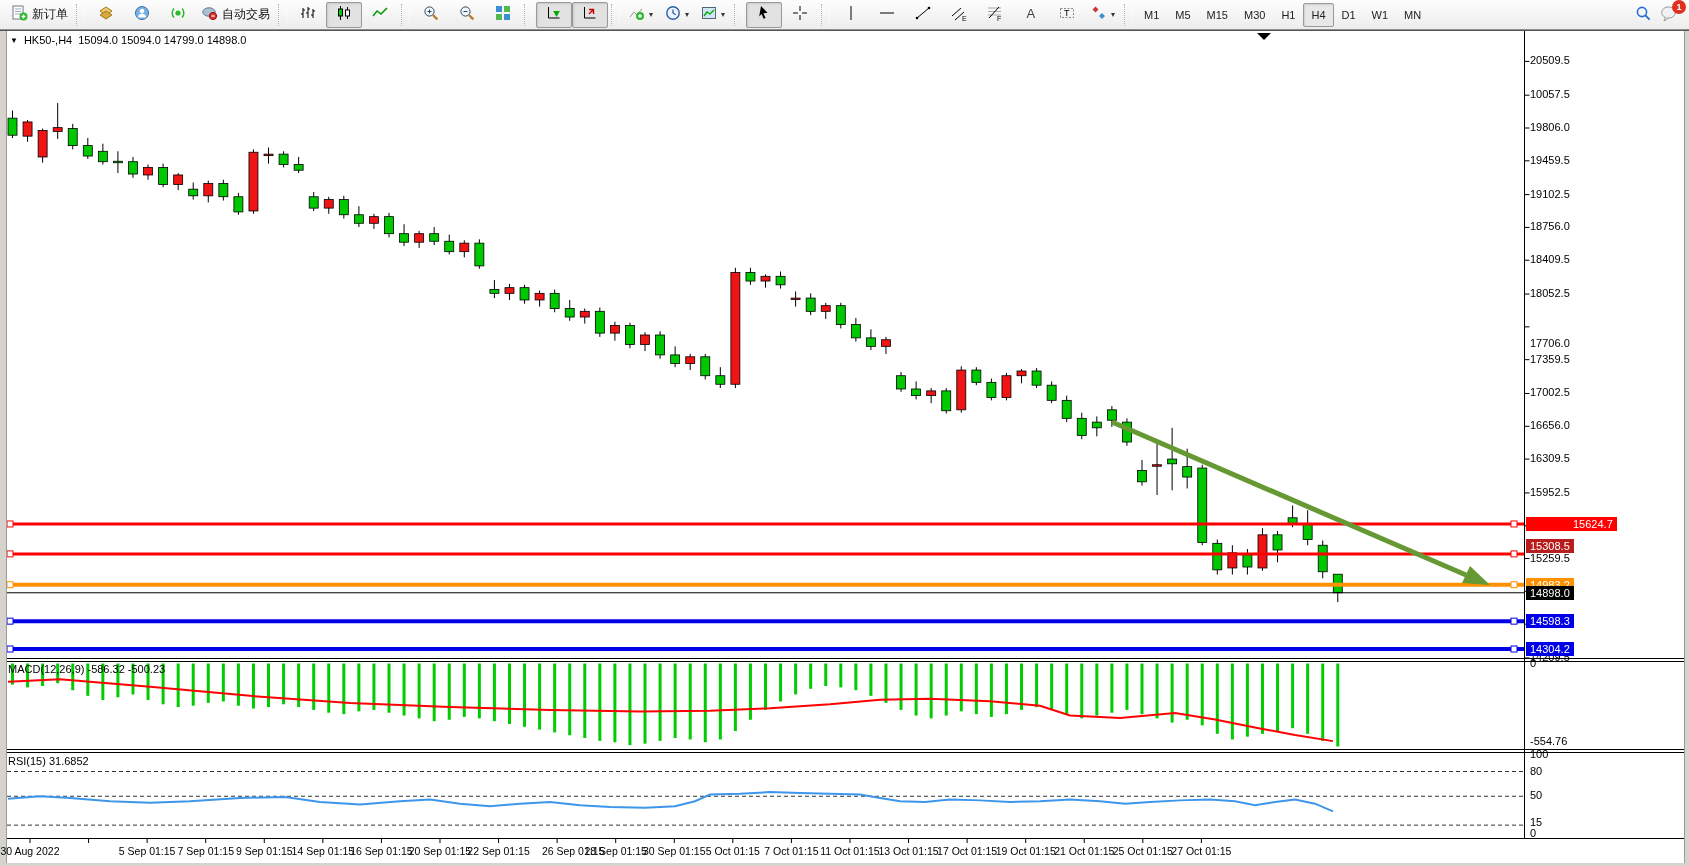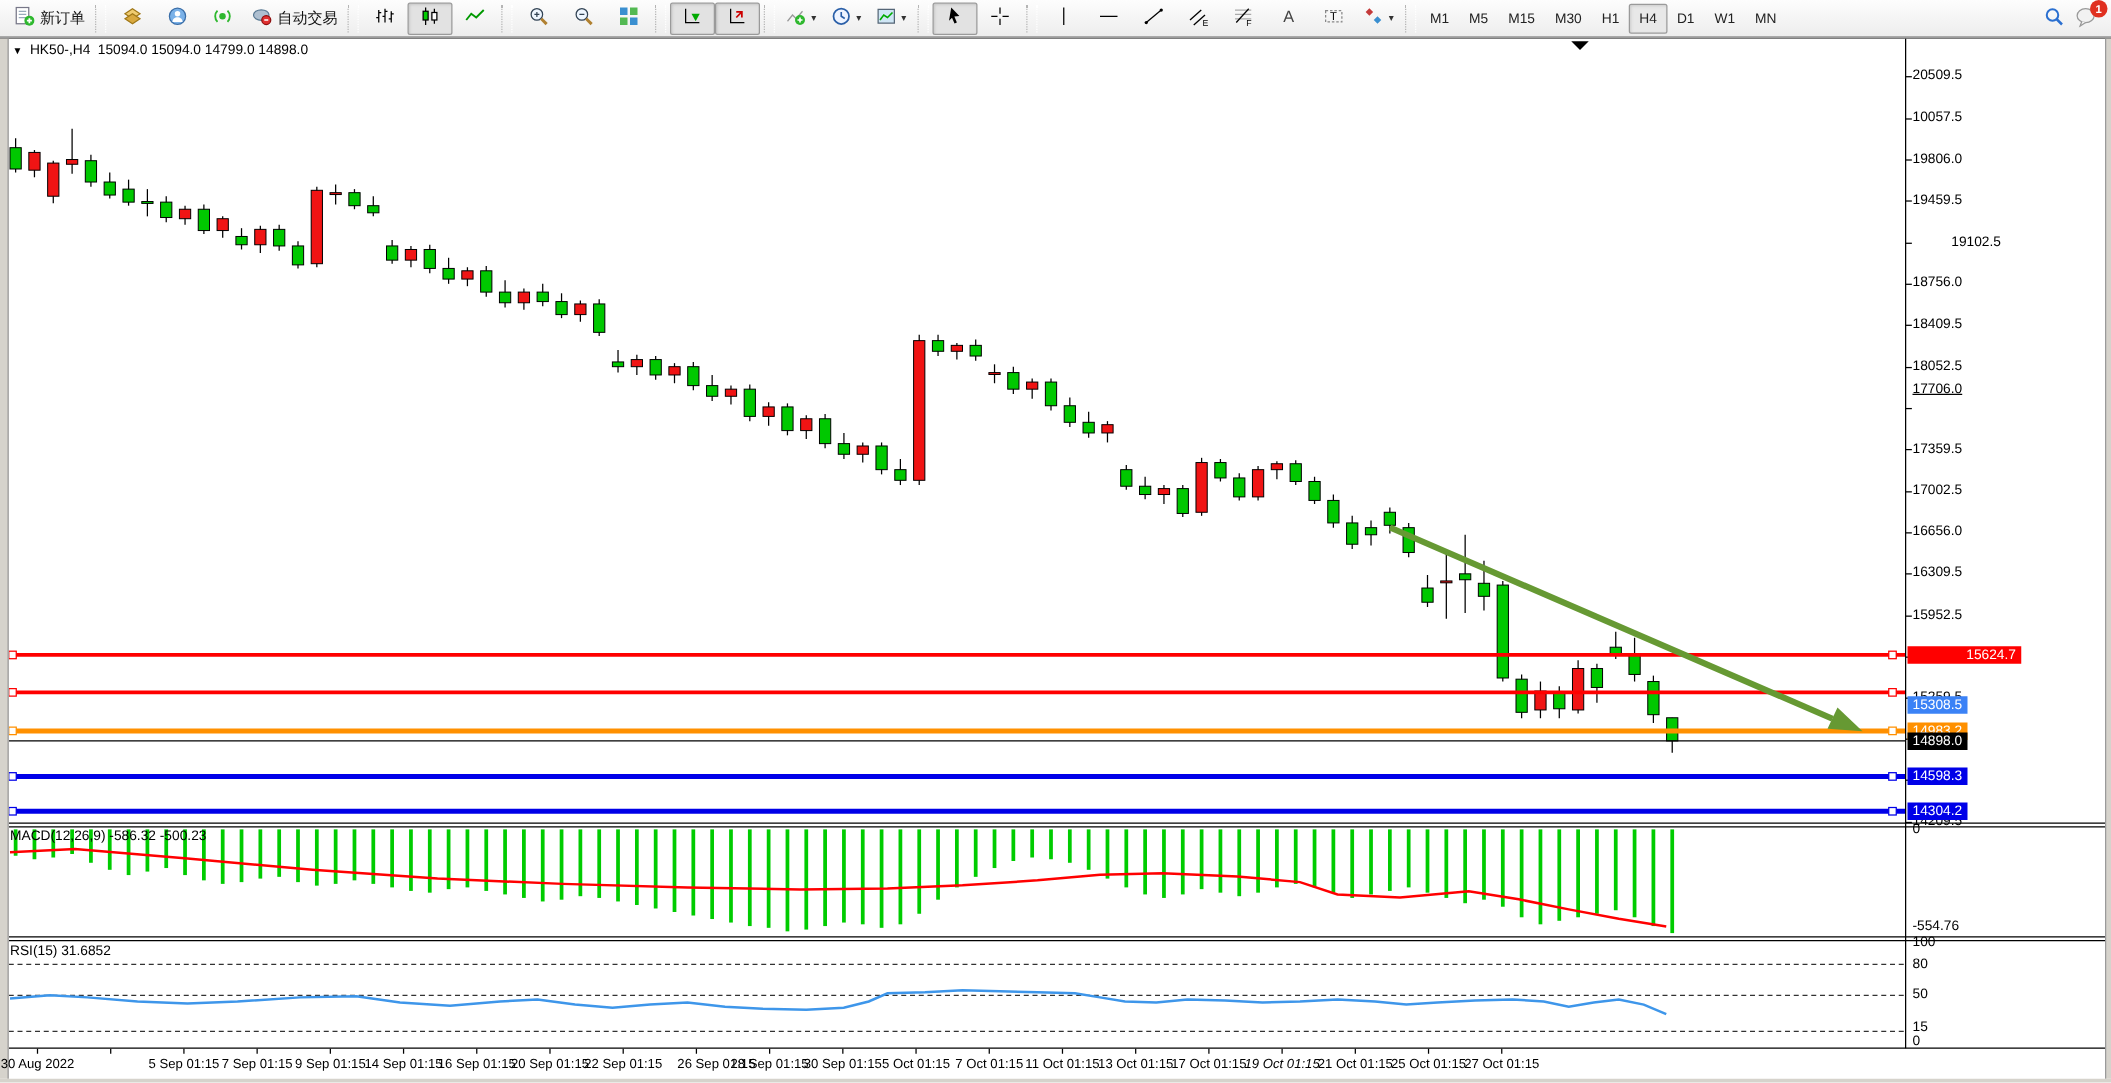--- a/index.html
+++ b/index.html
@@ -577,25 +577,25 @@
       <line x1="7" y1="592.7727272727273" x2="1524" y2="592.7727272727273" stroke="#000" stroke-width="1"></line>
       <line x1="1112" y1="422" x2="1466" y2="575" stroke="#669933" stroke-width="5"></line>
       <polygon points="1490,585 1462,583 1470,566" fill="#669933"></polygon>
       <polygon points="1257,33 1271,33 1264,40" fill="#000"></polygon>
     </svg></div>
 <div id="labels-layer">
     <div class="tick" style="top:54.38068181818183px;">20509.5</div>
     <div class="tick" style="top:88.1875px;">10057.5</div>
     <div class="tick" style="top:121px;">19806.0</div>
     <div class="tick" style="top:153.8125px;">19459.5</div>
-    <div class="tick" style="top:187.6193181818182px;margin-left:31px;">19102.5</div>
+    <div class="tick" style="top:187.6193181818182px;">19102.5</div>
     <div class="tick" style="top:220.4318181818182px;">18756.0</div>
     <div class="tick" style="top:253.2443181818182px;">18409.5</div>
     <div class="tick" style="top:287.0511363636364px;">18052.5</div>
-    <div class="tick" style="top:305px;text-decoration:underline;">17706.0</div>
+    <div class="tick" style="top:337px;">17706.0</div>
     <div class="tick" style="top:352.6761363636364px;">17359.5</div>
     <div class="tick" style="top:386.48295454545456px;">17002.5</div>
     <div class="tick" style="top:419.2954545454545px;">16656.0</div>
     <div class="tick" style="top:452.1079545454545px;">16309.5</div>
     <div class="tick" style="top:485.9147727272727px;">15952.5</div>
     <div class="tick" style="top:518.7272727272727px;">15606.0</div>
     <div class="tick" style="top:551.5397727272727px;">15259.5</div>
     <div class="tick" style="top:584.3522727272727px;">14913.0</div>
     <div class="tick" style="top:617.1647727272727px;">14566.5</div>
     <div class="tick" style="top:650.9715909090909px;">14209.5</div>
@@ -609,33 +609,33 @@
     <div class="tlabel" style="left:439.99px;">20 Sep 01:15</div>
     <div class="tlabel" style="left:498.56px;">22 Sep 01:15</div>
     <div class="tlabel" style="left:557.13px;margin-left:16px;">26 Sep 01:15</div>
     <div class="tlabel" style="left:615.7px;">28 Sep 01:15</div>
     <div class="tlabel" style="left:674.27px;">30 Sep 01:15</div>
     <div class="tlabel" style="left:732.84px;">5 Oct 01:15</div>
     <div class="tlabel" style="left:791.41px;">7 Oct 01:15</div>
     <div class="tlabel" style="left:849.98px;">11 Oct 01:15</div>
     <div class="tlabel" style="left:908.55px;">13 Oct 01:15</div>
     <div class="tlabel" style="left:967.12px;">17 Oct 01:15</div>
-    <div class="tlabel" style="left:1025.69px;font-style:italic;">19 Oct 01:15</div>
+    <div class="tlabel" style="left:1025.69px;">19 Oct 01:15</div>
     <div class="tlabel" style="left:1084.26px;">21 Oct 01:15</div>
     <div class="tlabel" style="left:1142.83px;">25 Oct 01:15</div>
     <div class="tlabel" style="left:1201.4px;">27 Oct 01:15</div>
     <div class="tick" style="top:748px;">100</div>
     <div class="tick" style="top:764.5px;">80</div>
     <div class="tick" style="top:789.25px;">50</div>
     <div class="tick" style="top:816px;">15</div>
     <div class="tick" style="top:827px;">0</div>
     <div class="tick" style="top:656.5px;">0</div>
     <div class="tick" style="top:734.5253164556962px;">-554.76</div>
     <div class="chip" style="top:516.9564393939393px;background:#FF0000;padding-left:47px;">15624.7</div>
-    <div class="chip" style="top:557px;background:#3b82f6;">15308.5</div>
+    <div class="chip" style="top:539px;background:#b91c1c;">15308.5</div>
     <div class="chip" style="top:577.7045454545454px;background:#FF9000;">14983.2</div>
     <div class="chip" style="top:614.1534090909091px;background:#0000E8;">14598.3</div>
     <div class="chip" style="top:642.0037878787878px;background:#0000E8;">14304.2</div>
     <div class="chip" style="top:585.7727272727273px;background:#000;">14898.0</div>
     <div class="indlabel" style="top:663px;">MACD(12,26,9) -586.32 -500.23</div>
     <div class="indlabel" style="top:755px;">RSI(15) 31.6852</div>
   </div>
 <div class="edge" style="left:0;top:31px;width:6px;height:832px;border-right:1px solid #9a9a9a;"></div>
 <div class="edge" style="left:1684px;top:31px;width:5px;height:832px;border-left:1px solid #9a9a9a;"></div>
 <div class="edge" style="left:0;top:863px;width:1689px;height:3px;"></div>

